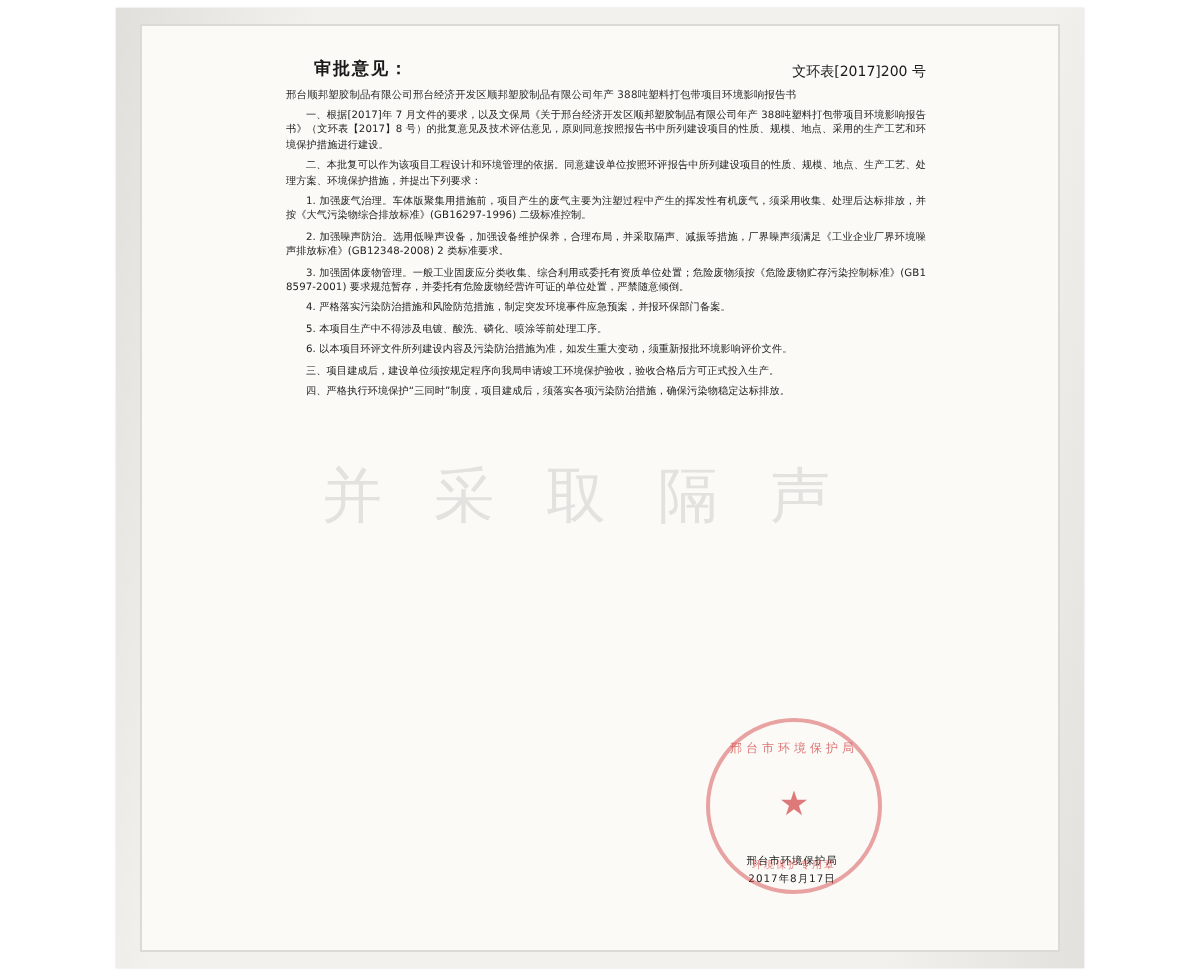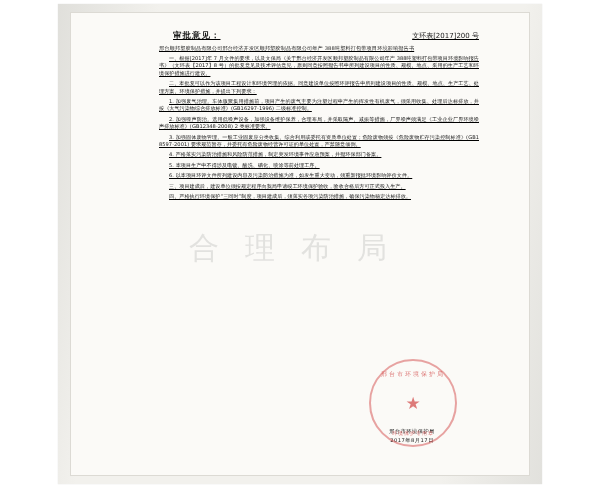--- a/index.html
+++ b/index.html
@@ -41,25 +41,24 @@
     position: absolute;
     left: 12px;
     top: 8px;
     width: 458px;
     height: 462px;
     background: #fbfaf7;
     border: 1px solid #dcdad4;
   }
   .content {
     position: absolute;
-    left: 88px;
+    left: 72px;
     top: 16px;
     width: 320px;
     height: 420px;
-    text-decoration: underline;
   }
   .watermark {
     position: absolute;
     left: 10px;
     top: 215px;
     width: 440px;
     text-align: center;
     font-size: 30px;
     letter-spacing: 26px;
     color: rgba(130,130,130,0.20);
@@ -159,21 +158,21 @@
     letter-spacing: 1px;
   }
 </style>
 </head>
 <body>
 
 <div class="page">
   <div class="scan">
     <div class="paper">
 
-      <div class="watermark">合理布局</div>
+      <div class="watermark">并采取隔声</div>
 
       <div class="content">
 
         <div class="doc-head">
           <div class="doc-title">审批意见：</div>
           <div class="doc-number">文环表[2017]200 号</div>
         </div>
 
         <div class="org-line">邢台顺邦塑胶制品有限公司邢台经济开发区顺邦塑胶制品有限公司年产 388吨塑料打包带项目环境影响报告书</div>
 

